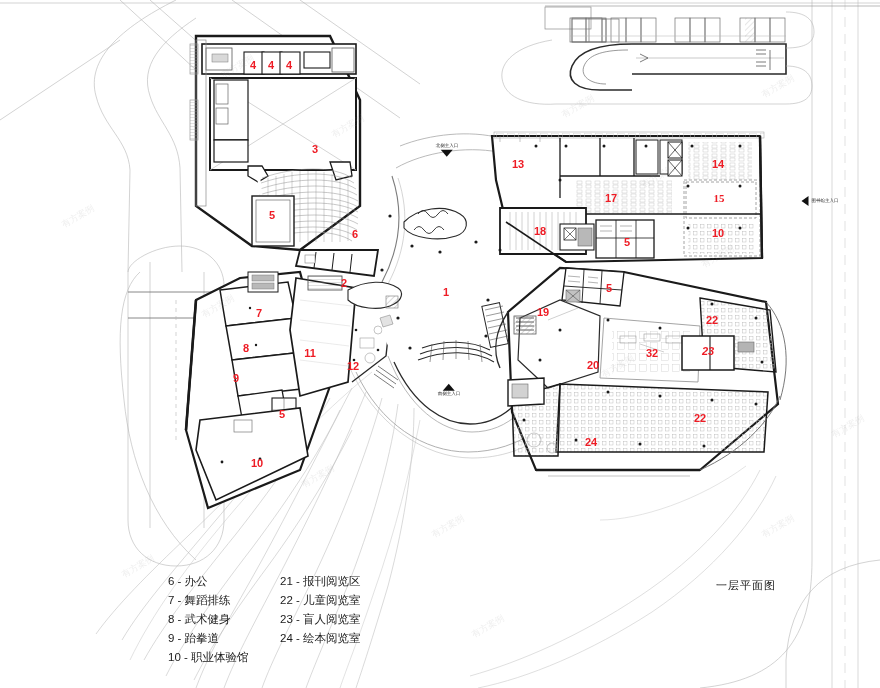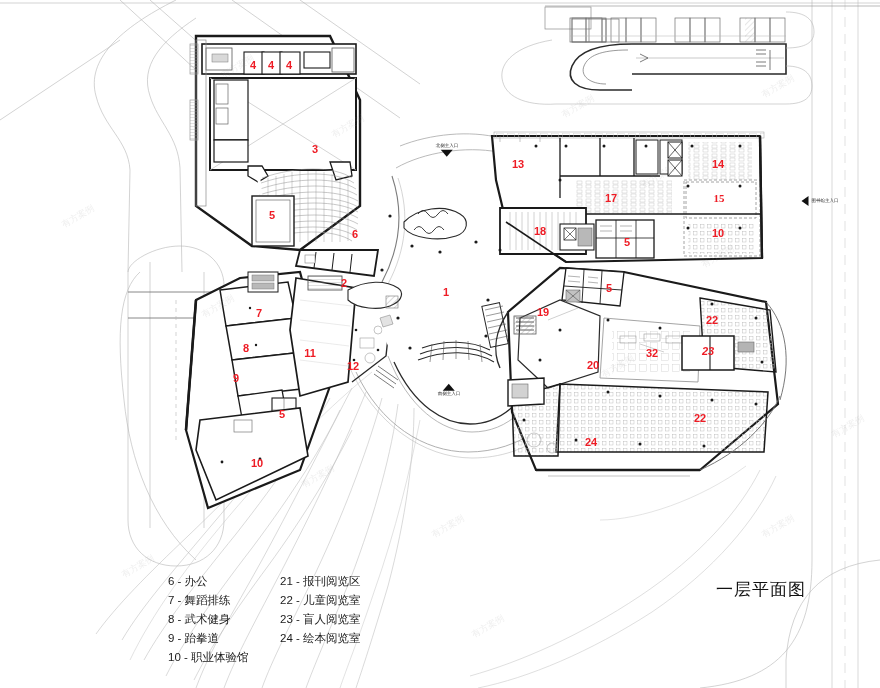--- a/index.html
+++ b/index.html
@@ -74,21 +74,21 @@
     font-size: 11.5px;
     color: #1b1b1b;
     line-height: 19px;
     white-space: nowrap;
     font-family: "Liberation Sans", "DejaVu Sans", sans-serif;
   }
   #plan-title {
     position: absolute;
     left: 716px;
     top: 578px;
-    font-size: 17px;
+    font-size: 11px;
     letter-spacing: 1px;
     color: #111;
     white-space: nowrap;
     font-family: "Liberation Sans", "DejaVu Sans", sans-serif;
   }
   .wm {
     position: absolute;
     color: rgba(150,150,150,0.16);
     font-size: 9px;
     transform: rotate(-30deg);

